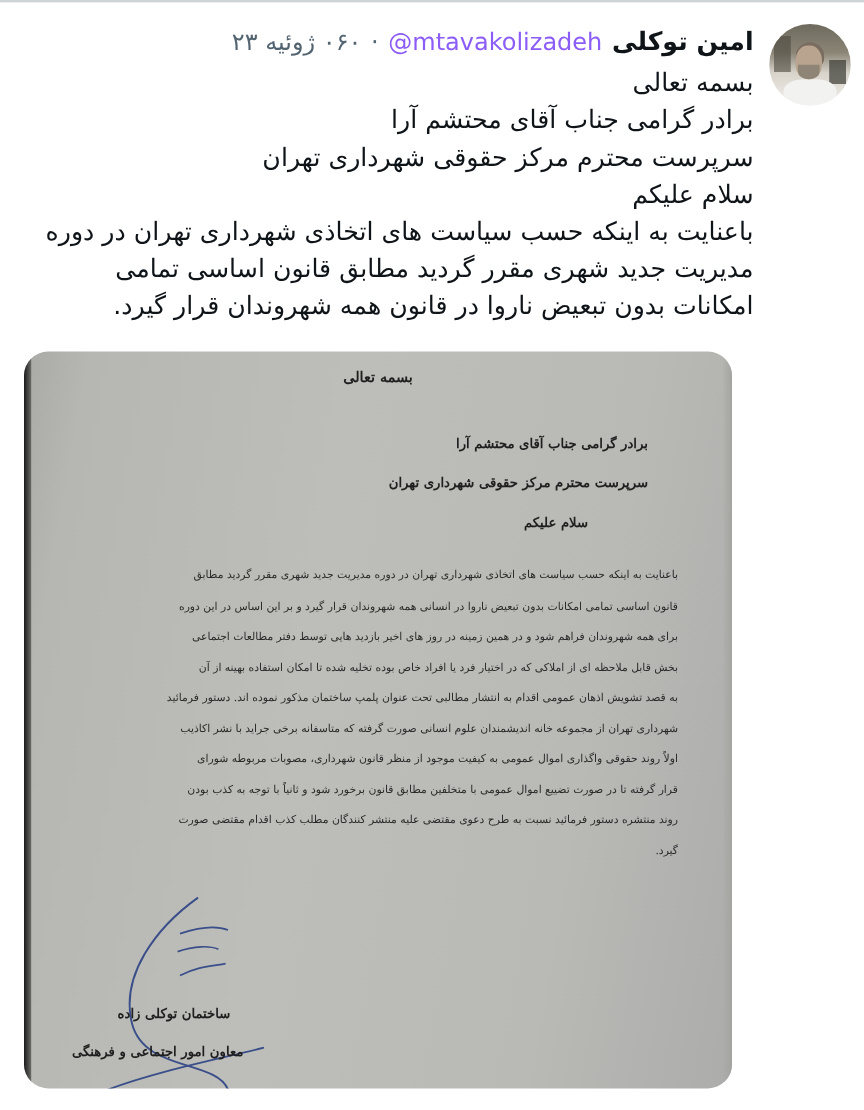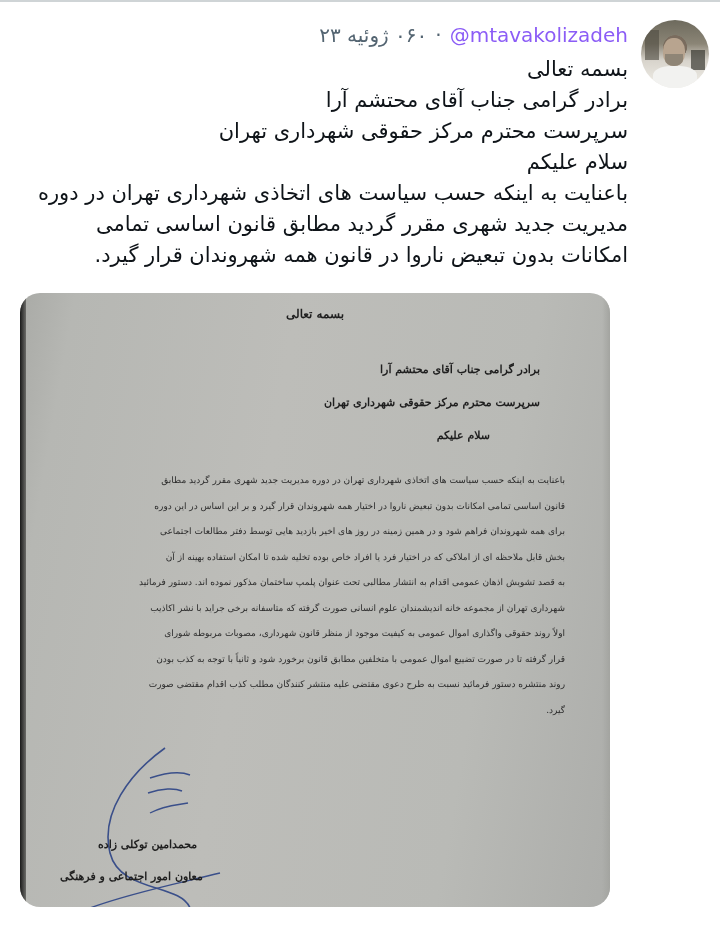--- a/index.html
+++ b/index.html
@@ -52,20 +52,21 @@
 <article class="tweet">
   <div class="avatar">
     <div class="bg1"></div>
     <div class="bg2"></div>
     <div class="shirt"></div>
     <div class="face"></div>
     <div class="beard"></div>
   </div>
 
   <div class="header">
+    <span class="name">امین توکلی</span>
     <span class="handle">@mtavakolizadeh</span>
     <span class="dot">·</span>
     <span class="date">۰۶۰ ژوئیه ۲۳</span>
   </div>
 
   <div class="body-text">
     <div>بسمه تعالی</div>
     <div>برادر گرامی جناب آقای محتشم آرا</div>
     <div>سرپرست محترم مرکز حقوقی شهرداری تهران</div>
     <div>سلام علیکم</div>
@@ -77,32 +78,32 @@
   <div class="media">
     <div class="left-shadow"></div>
     <div class="right-edge"></div>
     <div class="doc">
       <div class="title">بسمه تعالی</div>
       <div class="addr" style="top:70px;">برادر گرامی جناب آقای محتشم آرا</div>
       <div class="addr" style="top:103px;">سرپرست محترم مرکز حقوقی شهرداری تهران</div>
       <div class="addr" style="top:136px; right:120px;">سلام علیکم</div>
       <div class="para">
         <div>باعنایت به اینکه حسب سیاست های اتخاذی شهرداری تهران در دوره مدیریت جدید شهری مقرر گردید مطابق</div>
-        <div>قانون اساسی تمامی امکانات بدون تبعیض ناروا در اختیار همه شهروندان قرار گیرد و بر این اساس در این دوره</div>
+        <div>قانون اساسی تمامی امکانات بدون تبعیض ناروا در انسانی همه شهروندان قرار گیرد و بر این اساس در این دوره</div>
         <div>برای همه شهروندان فراهم شود و در همین زمینه در روز های اخیر بازدید هایی توسط دفتر مطالعات اجتماعی</div>
         <div>بخش قابل ملاحظه ای از املاکی که در اختیار فرد یا افراد خاص بوده تخلیه شده تا امکان استفاده بهینه از آن</div>
         <div>به قصد تشویش اذهان عمومی اقدام به انتشار مطالبی تحت عنوان پلمپ ساختمان مذکور نموده اند. دستور فرمائید</div>
         <div>شهرداری تهران از مجموعه خانه اندیشمندان علوم انسانی صورت گرفته که متاسفانه برخی جراید با نشر اکاذیب</div>
         <div>اولاً روند حقوقی واگذاری اموال عمومی به کیفیت موجود از منظر قانون شهرداری، مصوبات مربوطه شورای</div>
         <div>قرار گرفته تا در صورت تضییع اموال عمومی با متخلفین مطابق قانون برخورد شود و ثانیاً با توجه به کذب بودن</div>
         <div>روند منتشره دستور فرمائید نسبت به طرح دعوی مقتضی علیه منتشر کنندگان مطلب کذب اقدام مقتضی صورت</div>
         <div>گیرد.</div>
       </div>
       <svg class="signature" viewBox="0 0 180 180">
         <path d="M95 15 C60 40, 30 80, 40 120 C50 160, 110 150, 120 175" fill="none" stroke="#3a4f8a" stroke-width="1.6"></path>
         <path d="M80 45 C95 40, 110 38, 120 42 M78 60 C92 55, 105 55, 112 58 M80 80 C95 72, 108 72, 118 70" fill="none" stroke="#3a4f8a" stroke-width="1.4"></path>
         <path d="M20 175 C60 160, 110 150, 150 140" fill="none" stroke="#3a4f8a" stroke-width="1.4"></path>
       </svg>
-      <div class="sig-name">محمدامین توکلی زاده</div>
+      <div class="sig-name">ساختمان توکلی زاده</div>
       <div class="sig-role">معاون امور اجتماعی و فرهنگی</div>
     </div>
   </div>
 </article>
 
 </body></html>

